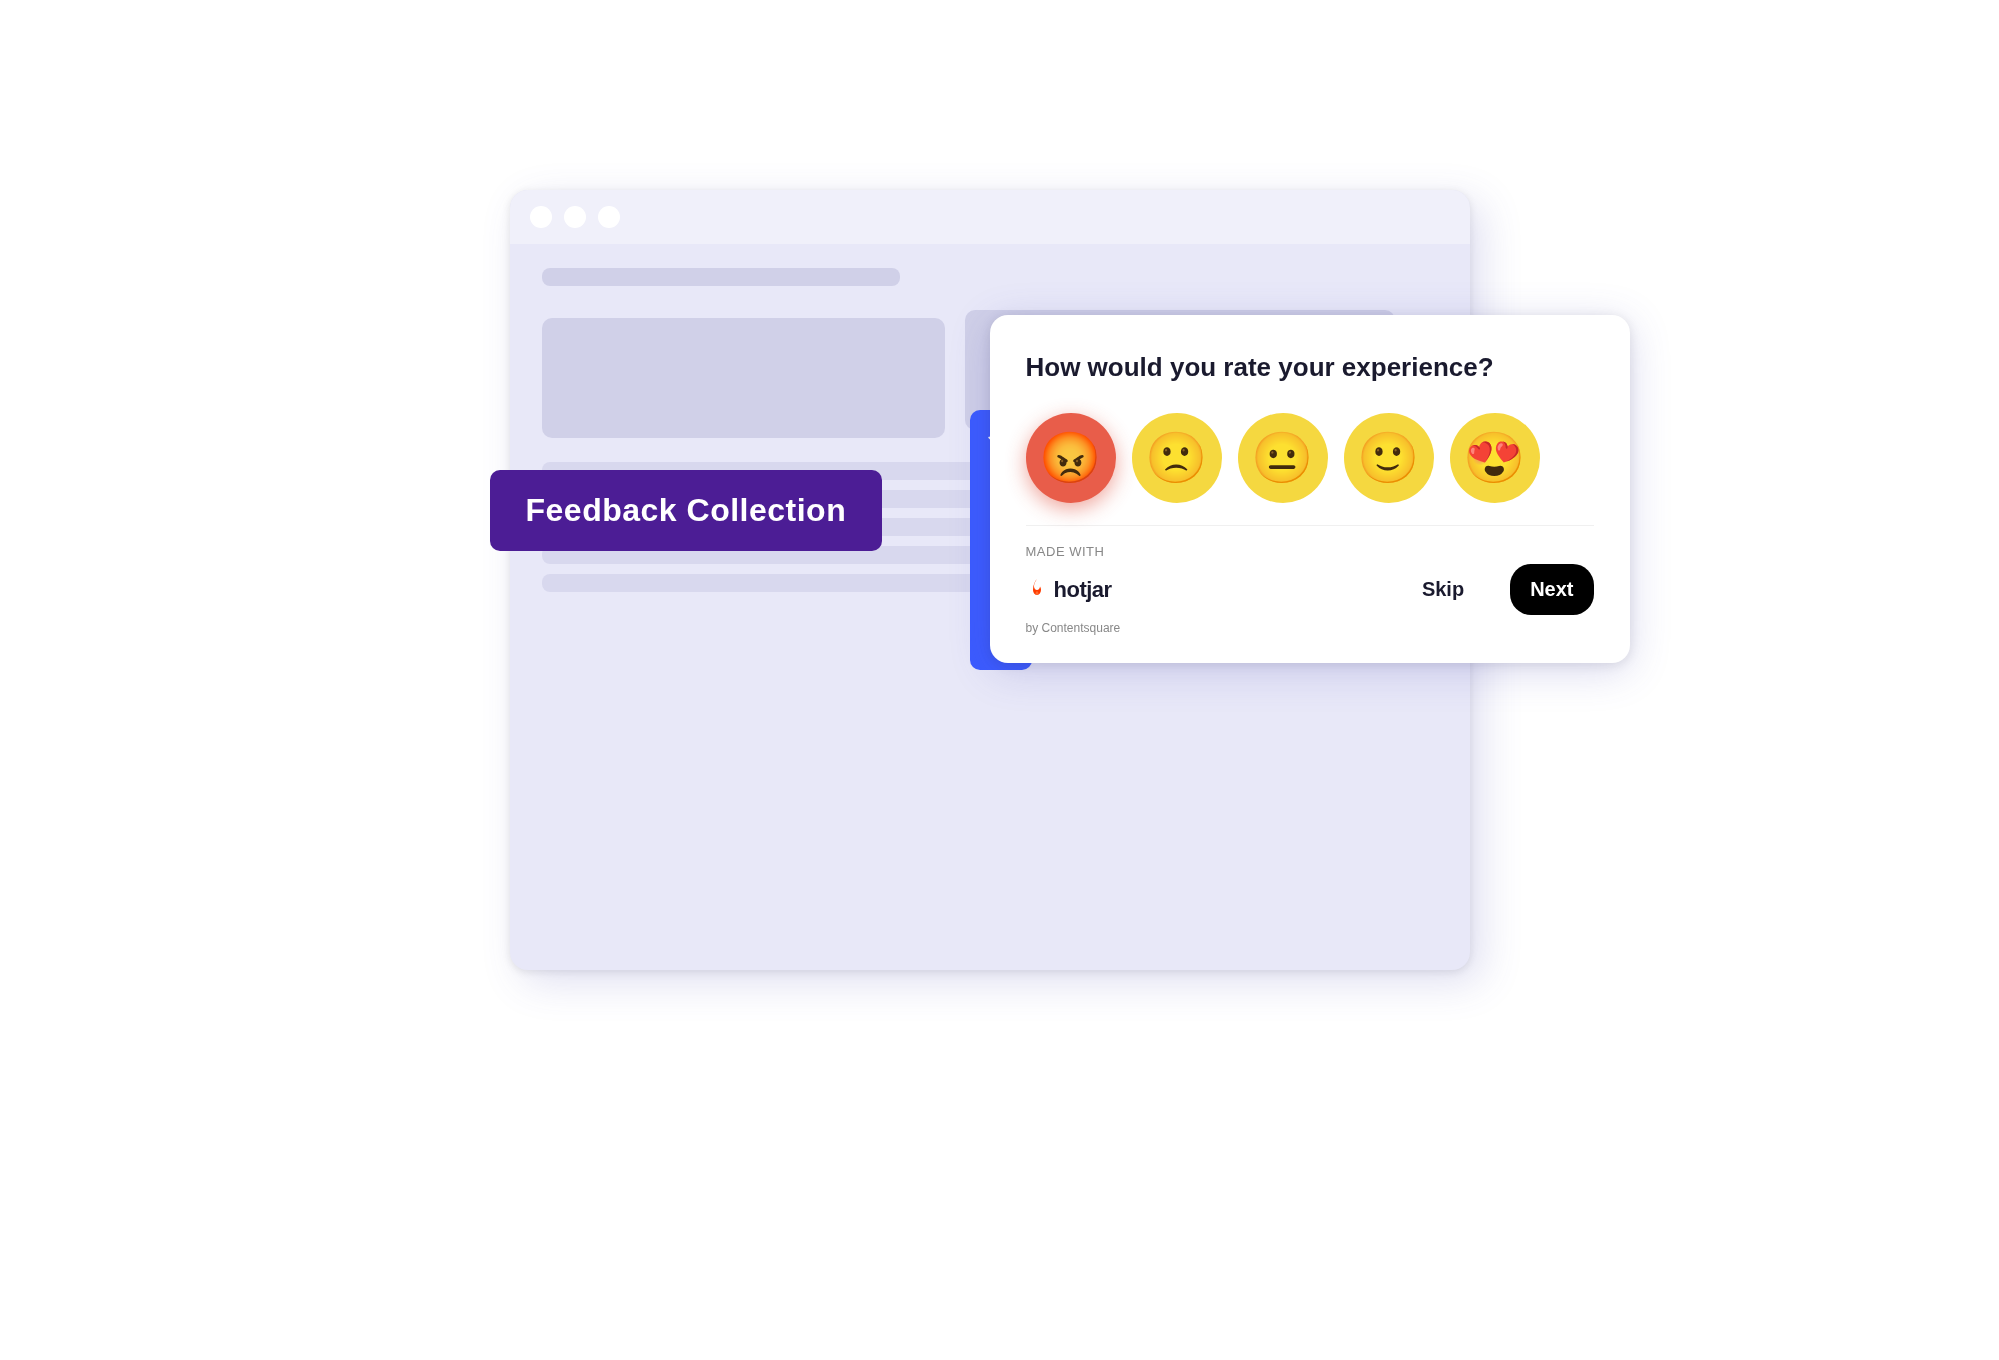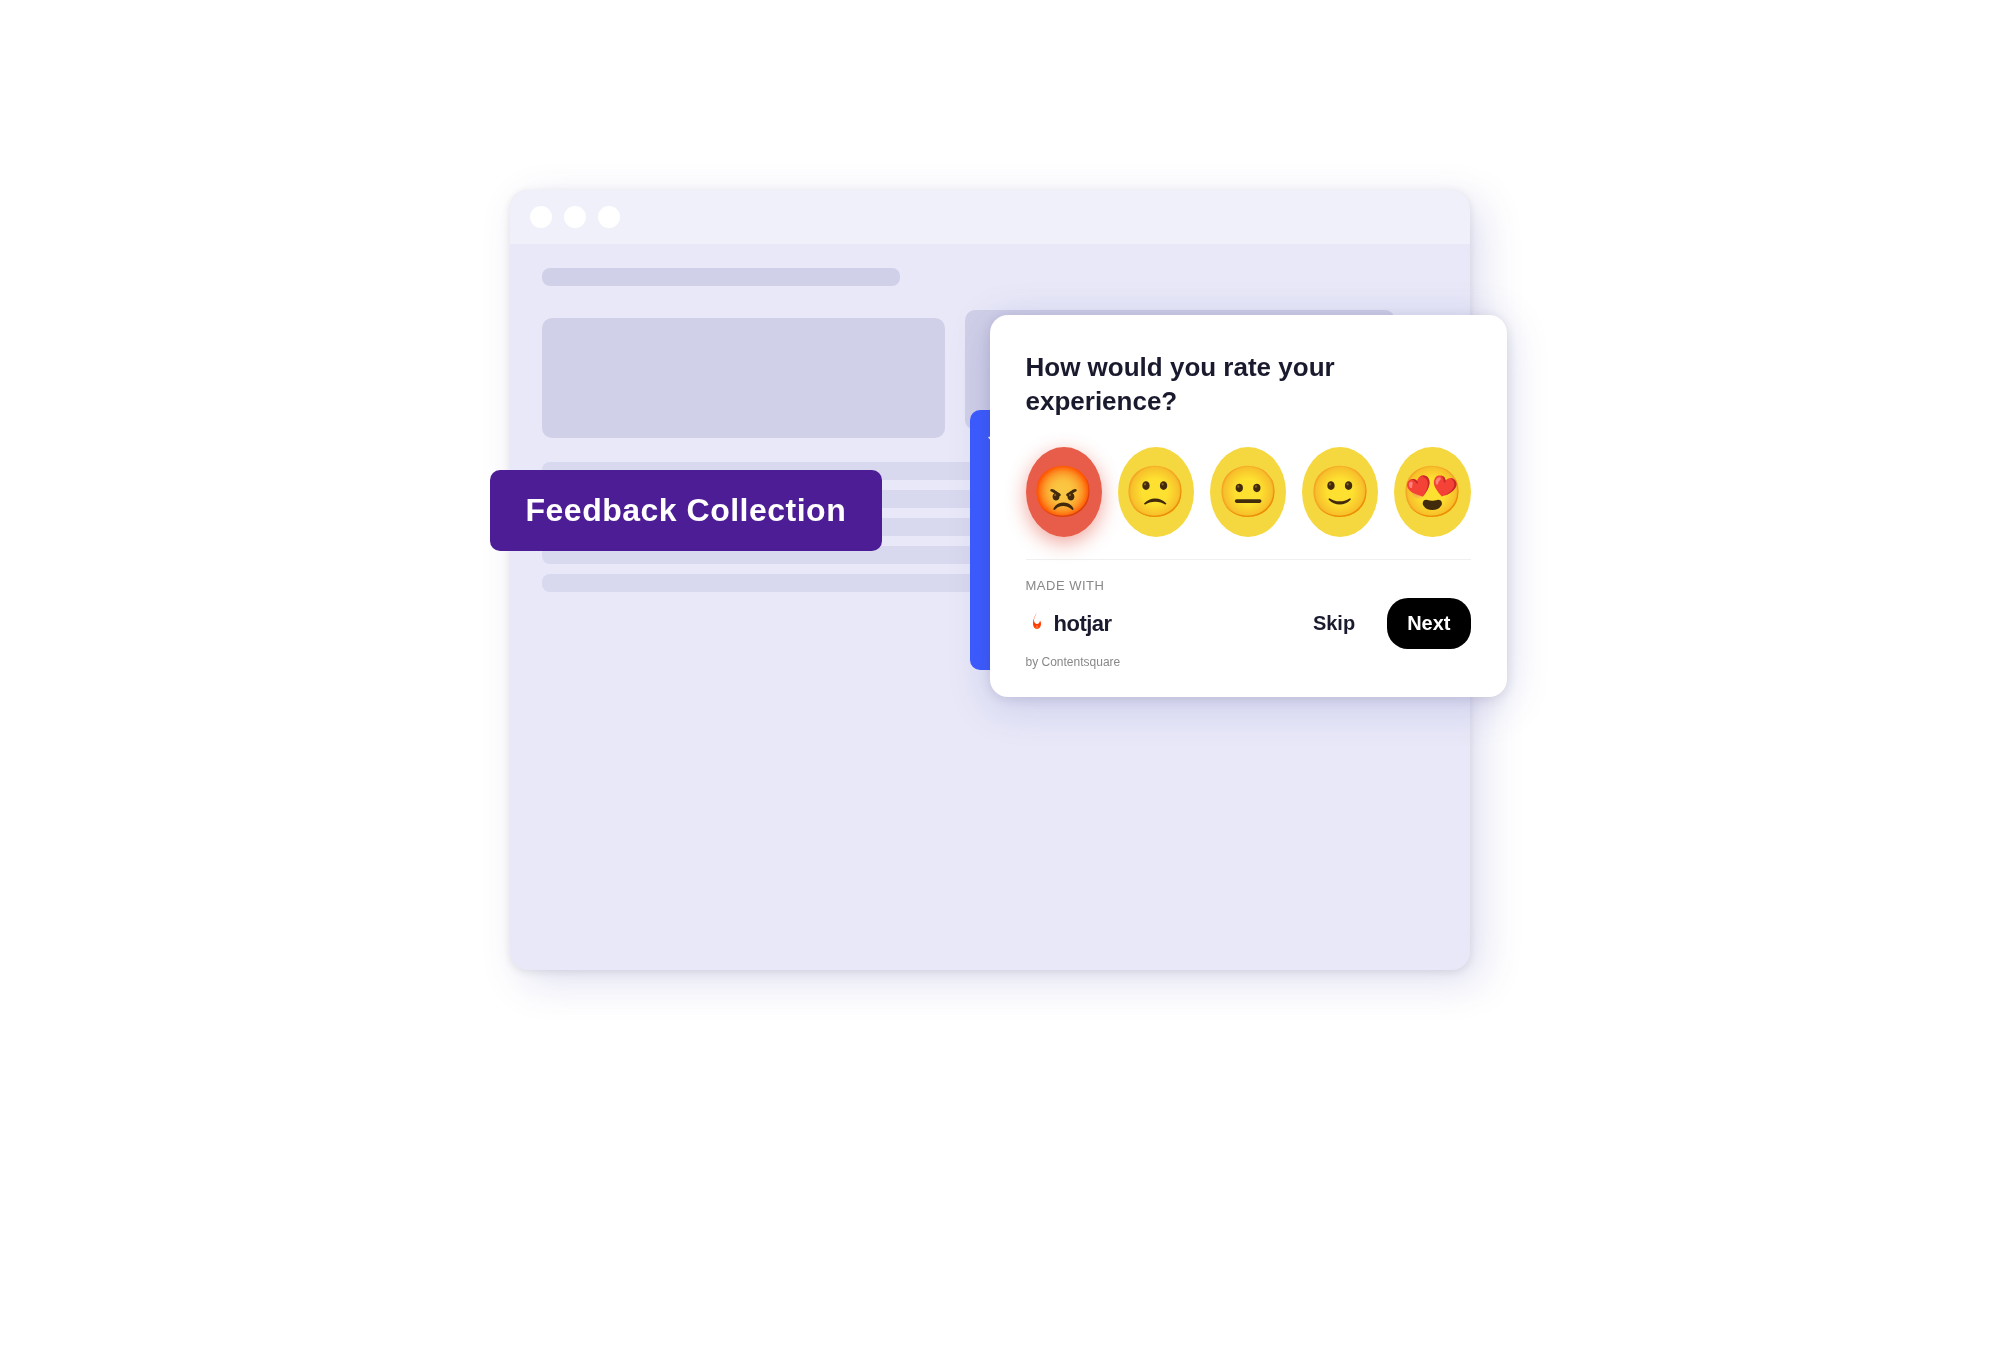--- a/index.html
+++ b/index.html
@@ -136,21 +136,21 @@
     .feedback-tab-icon {
       color: #ffffff;
       font-size: 24px;
     }
 
     
     .survey-widget {
       position: absolute;
       top: 185px;
       left: 540px;
-      width: 517px;
+      width: 640px;
       background: #ffffff;
       border-radius: 18px;
       box-shadow: 0 8px 40px rgba(80, 80, 180, 0.22), 0 2px 12px rgba(0,0,0,0.10);
       z-index: 20;
       padding: 36px 36px 28px 36px;
     }
 
     .survey-question {
       font-size: 26px;
       font-weight: 700;
@@ -236,21 +236,21 @@
     }
 
     .hotjar-by {
       font-size: 12px;
       color: #888;
     }
 
     .survey-actions {
       display: flex;
       align-items: center;
-      gap: 20px;
+      gap: 34px;
     }
 
     .skip-btn {
       font-size: 20px;
       font-weight: 600;
       color: #1a1a2e;
       background: none;
       border: none;
       cursor: pointer;
       padding: 8px 12px;

